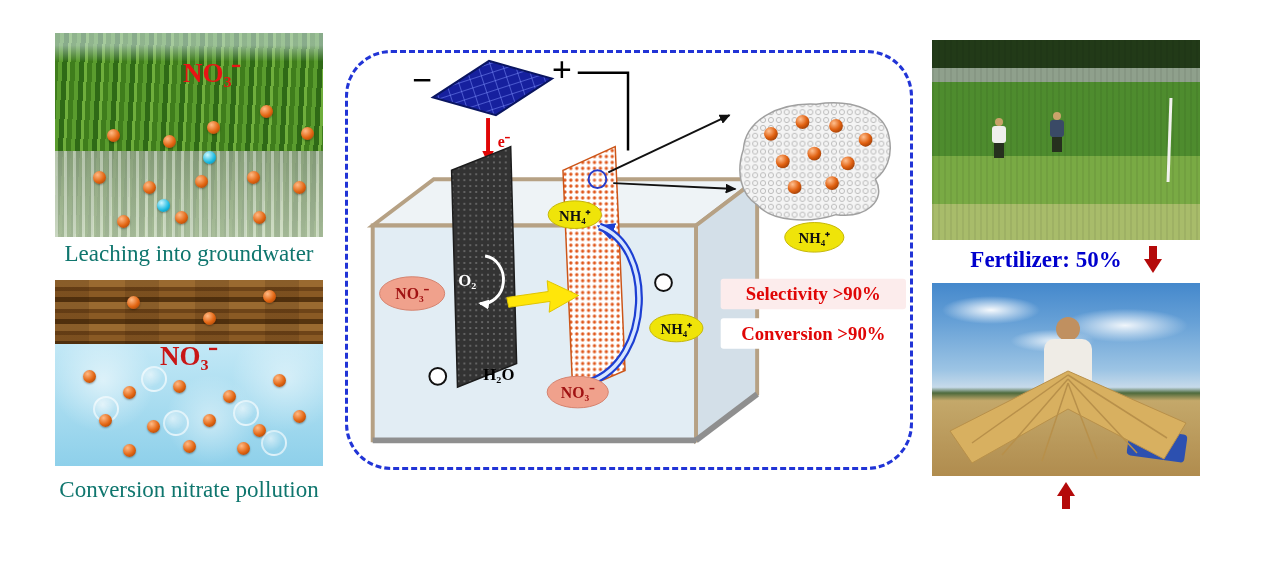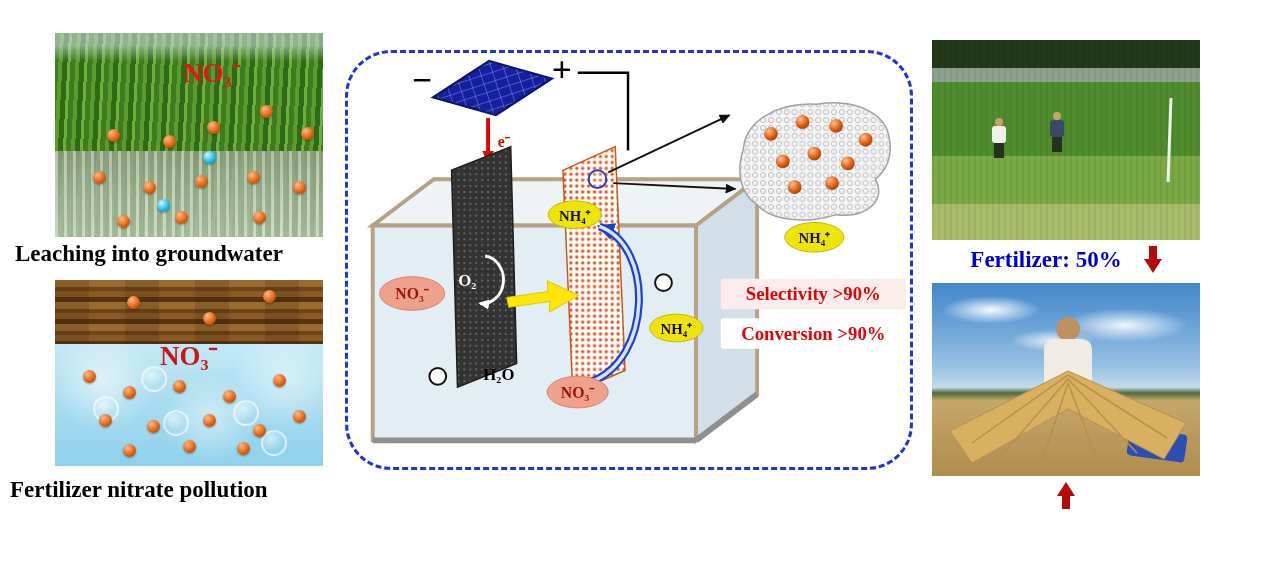--- a/index.html
+++ b/index.html
@@ -1,20 +1,20 @@
 <!DOCTYPE html>
 <html><head>
 <meta charset="utf-8">
 <style>
   *{margin:0;padding:0;box-sizing:border-box}
   html,body{width:1268px;height:581px;background:#fff;font-family:"Liberation Serif",serif;overflow:hidden}
   .canvas{position:relative;width:1268px;height:581px;background:#fff}
 
   .photo{position:absolute;overflow:hidden}
-  .caption{position:absolute;color:#000000;font-weight:bold;font-size:23px;line-height:1.1}
+  .caption{position:absolute;color:#0f766e;font-weight:normal;font-size:23px;text-align:center;line-height:1.1}
   .caption-row{position:absolute;display:flex;align-items:center;justify-content:center;gap:22px;color:#0000cd;font-weight:bold;font-size:23px}
   .overlay-label{position:absolute;font-weight:bold;font-size:27px;z-index:6}
 
   
   .photo-rice-paddy{left:55px;top:33px;width:268px;height:204px;
     background:
       linear-gradient(180deg, rgba(210,225,235,.55) 0 6%, rgba(0,0,0,0) 14%),
       repeating-linear-gradient(93deg,#3f7d1c 0 5px,#5a9c2e 5px 9px,#2f6a16 9px 14px,#6fae3c 14px 17px),
       #4a8a24;}
   .photo-rice-paddy .water-band{position:absolute;left:0;right:0;bottom:0;height:42%;z-index:1;
@@ -95,21 +95,21 @@
   <figure class="photo photo-groundwater">
     <div class="wood">
       <span id="dots-wood"><span class="dot" style="left: 72px; top: 16px;"></span><span class="dot" style="left: 148px; top: 32px;"></span><span class="dot" style="left: 208px; top: 10px;"></span></span>
     </div>
     <div class="water">
       <span id="dots-water"><span class="dot" style="left: 28px; top: 26px;"></span><span class="dot" style="left: 68px; top: 42px;"></span><span class="dot" style="left: 118px; top: 36px;"></span><span class="dot" style="left: 168px; top: 46px;"></span><span class="dot" style="left: 218px; top: 30px;"></span><span class="dot" style="left: 44px; top: 70px;"></span><span class="dot" style="left: 92px; top: 76px;"></span><span class="dot" style="left: 148px; top: 70px;"></span><span class="dot" style="left: 198px; top: 80px;"></span><span class="dot" style="left: 238px; top: 66px;"></span><span class="dot" style="left: 68px; top: 100px;"></span><span class="dot" style="left: 128px; top: 96px;"></span><span class="dot" style="left: 182px; top: 98px;"></span></span>
       <span id="bubbles-water"><span class="bubble" style="left: 38px; top: 52px;"></span><span class="bubble" style="left: 108px; top: 66px;"></span><span class="bubble" style="left: 178px; top: 56px;"></span><span class="bubble" style="left: 86px; top: 22px;"></span><span class="bubble" style="left: 206px; top: 86px;"></span></span>
     </div>
     <span class="overlay-label" style="left:105px;top:56px;color:#c81616">NO₃⁻</span>
   </figure>
-  <div class="caption" style="left:10px;top:477px;width:358px">Fertilizer nitrate pollution</div>
+  <div class="caption" style="left:10px;top:477px;width:358px">Conversion nitrate pollution</div>
 
   <div class="center-box">
     <svg class="cell-svg" viewBox="0 0 568 420">
       <defs>
         <pattern id="darkMesh" width="6" height="6" patternUnits="userSpaceOnUse">
           <rect width="6" height="6" fill="#333"></rect>
           <circle cx="3" cy="3" r="1.1" fill="#6e6e6e"></circle>
         </pattern>
         <pattern id="orangeMesh" width="6" height="6" patternUnits="userSpaceOnUse">
           <rect width="6" height="6" fill="#fff"></rect>

